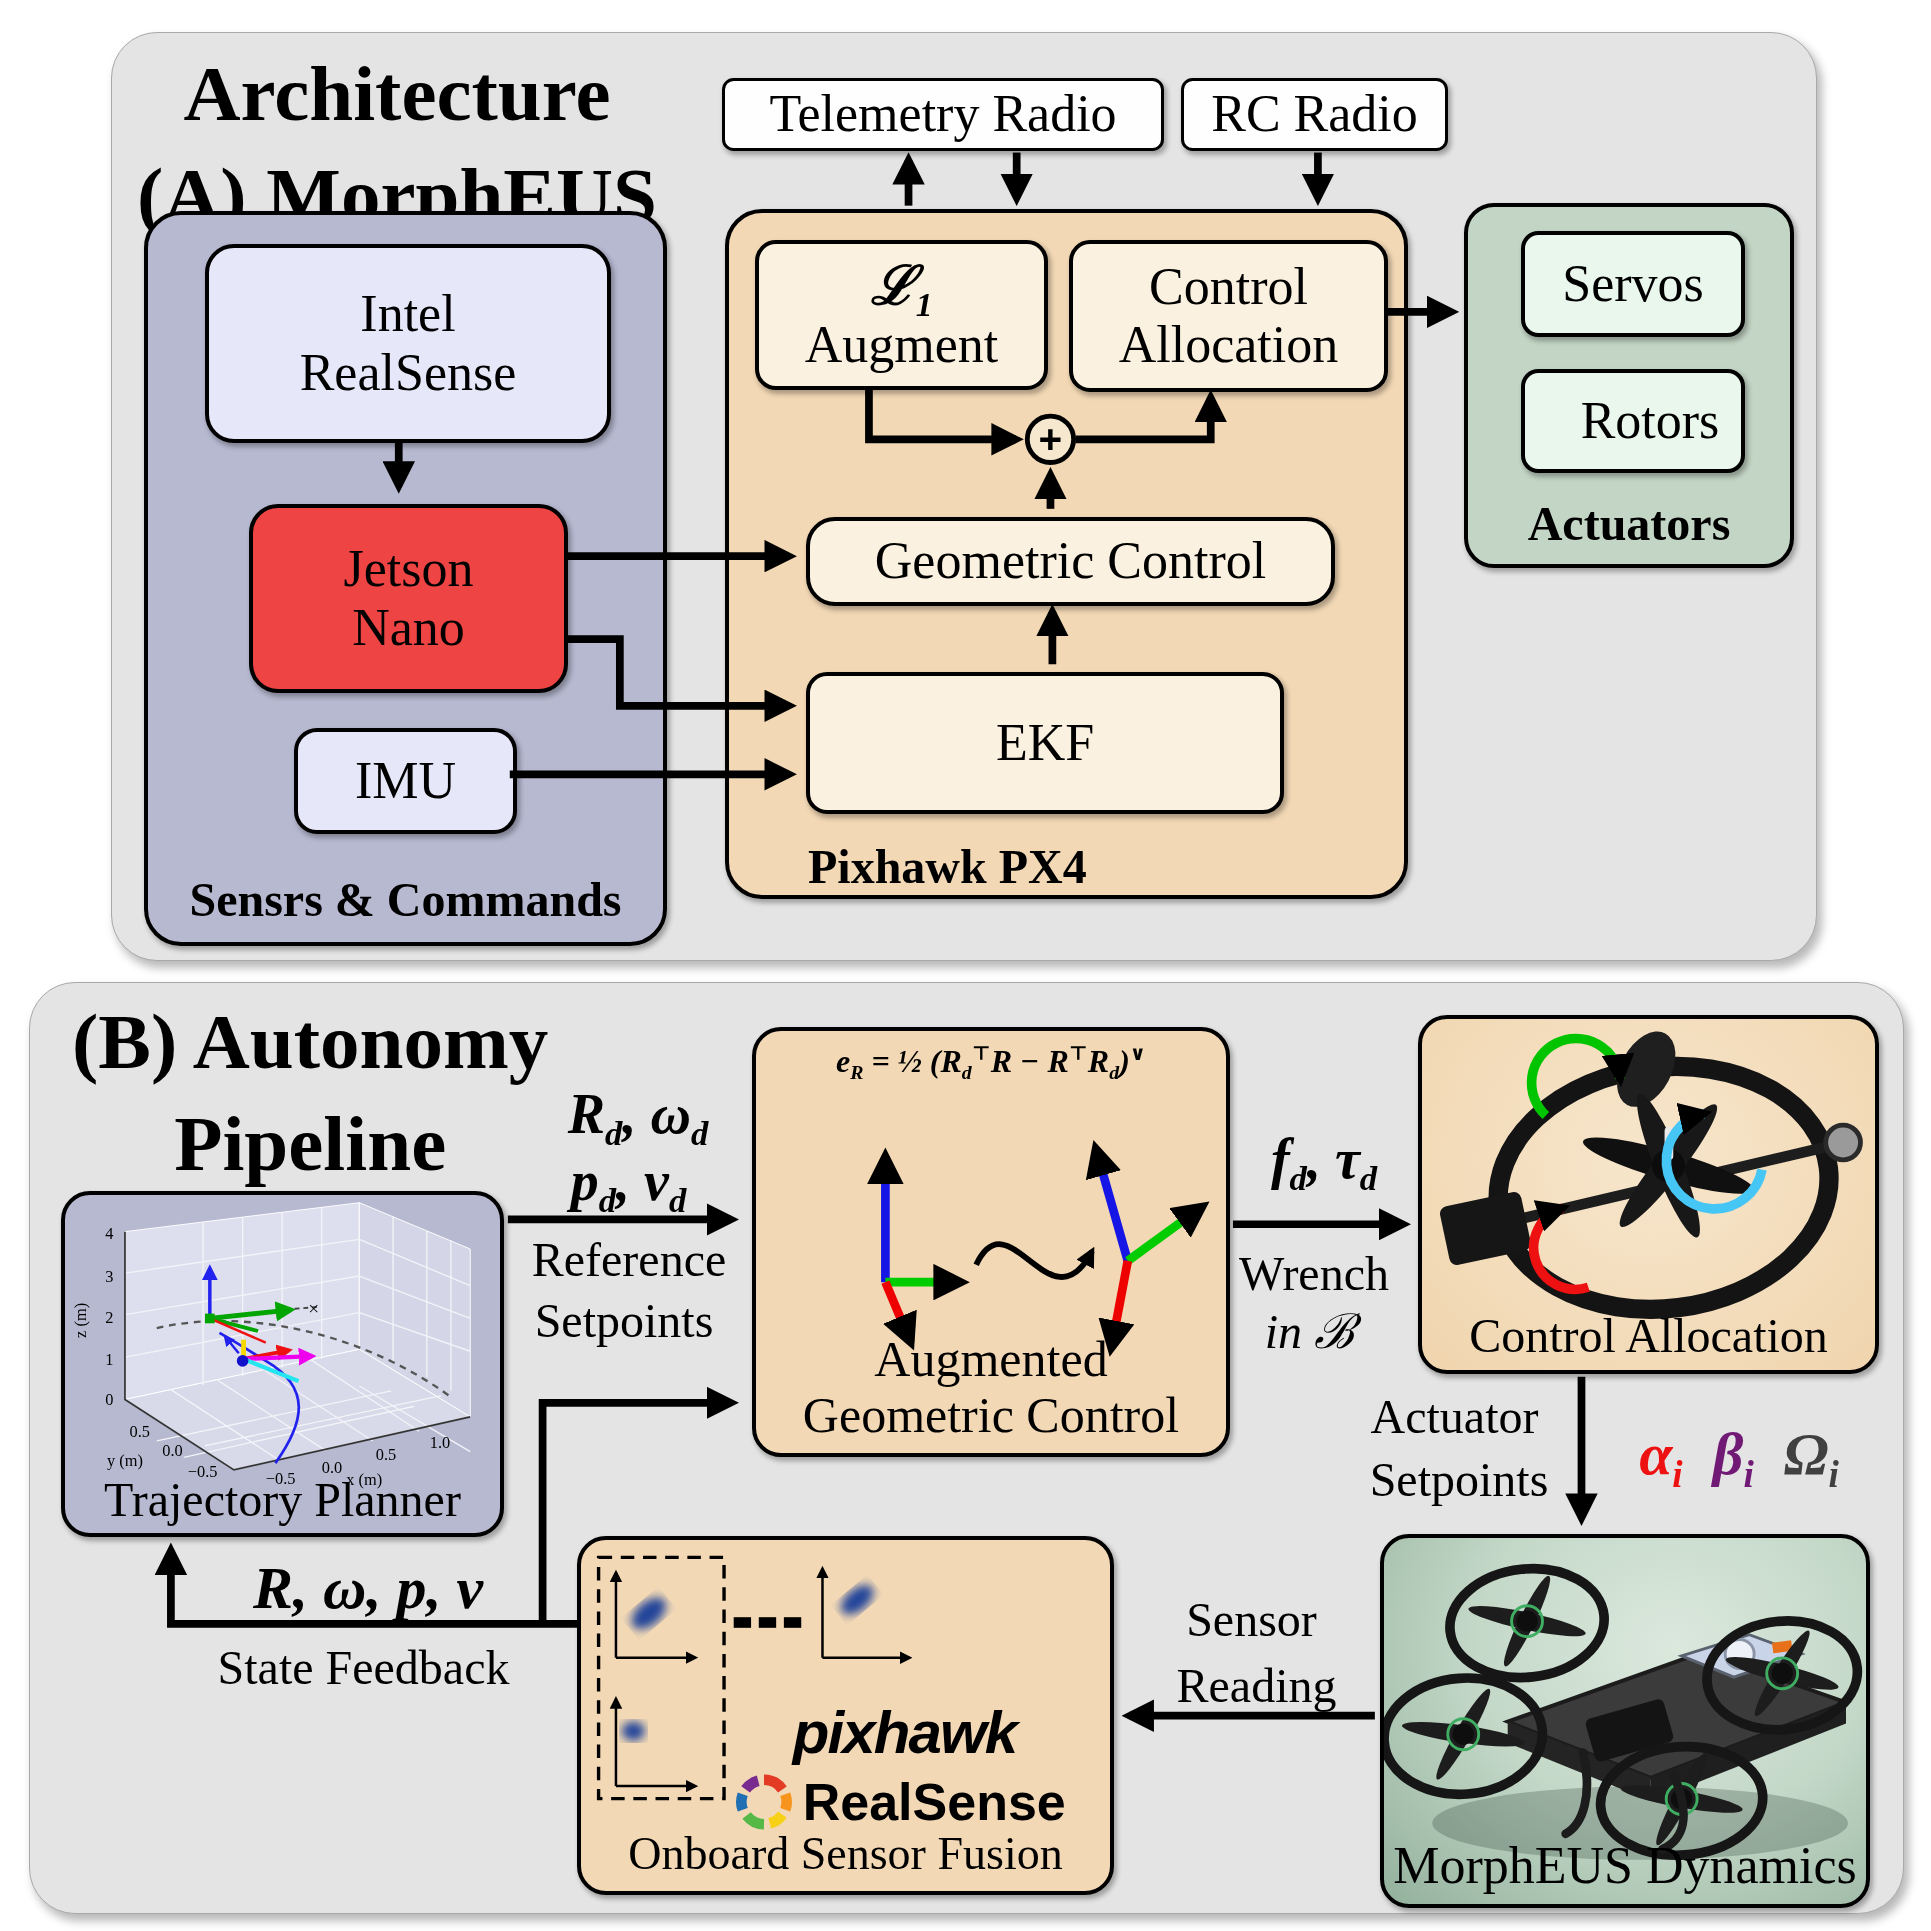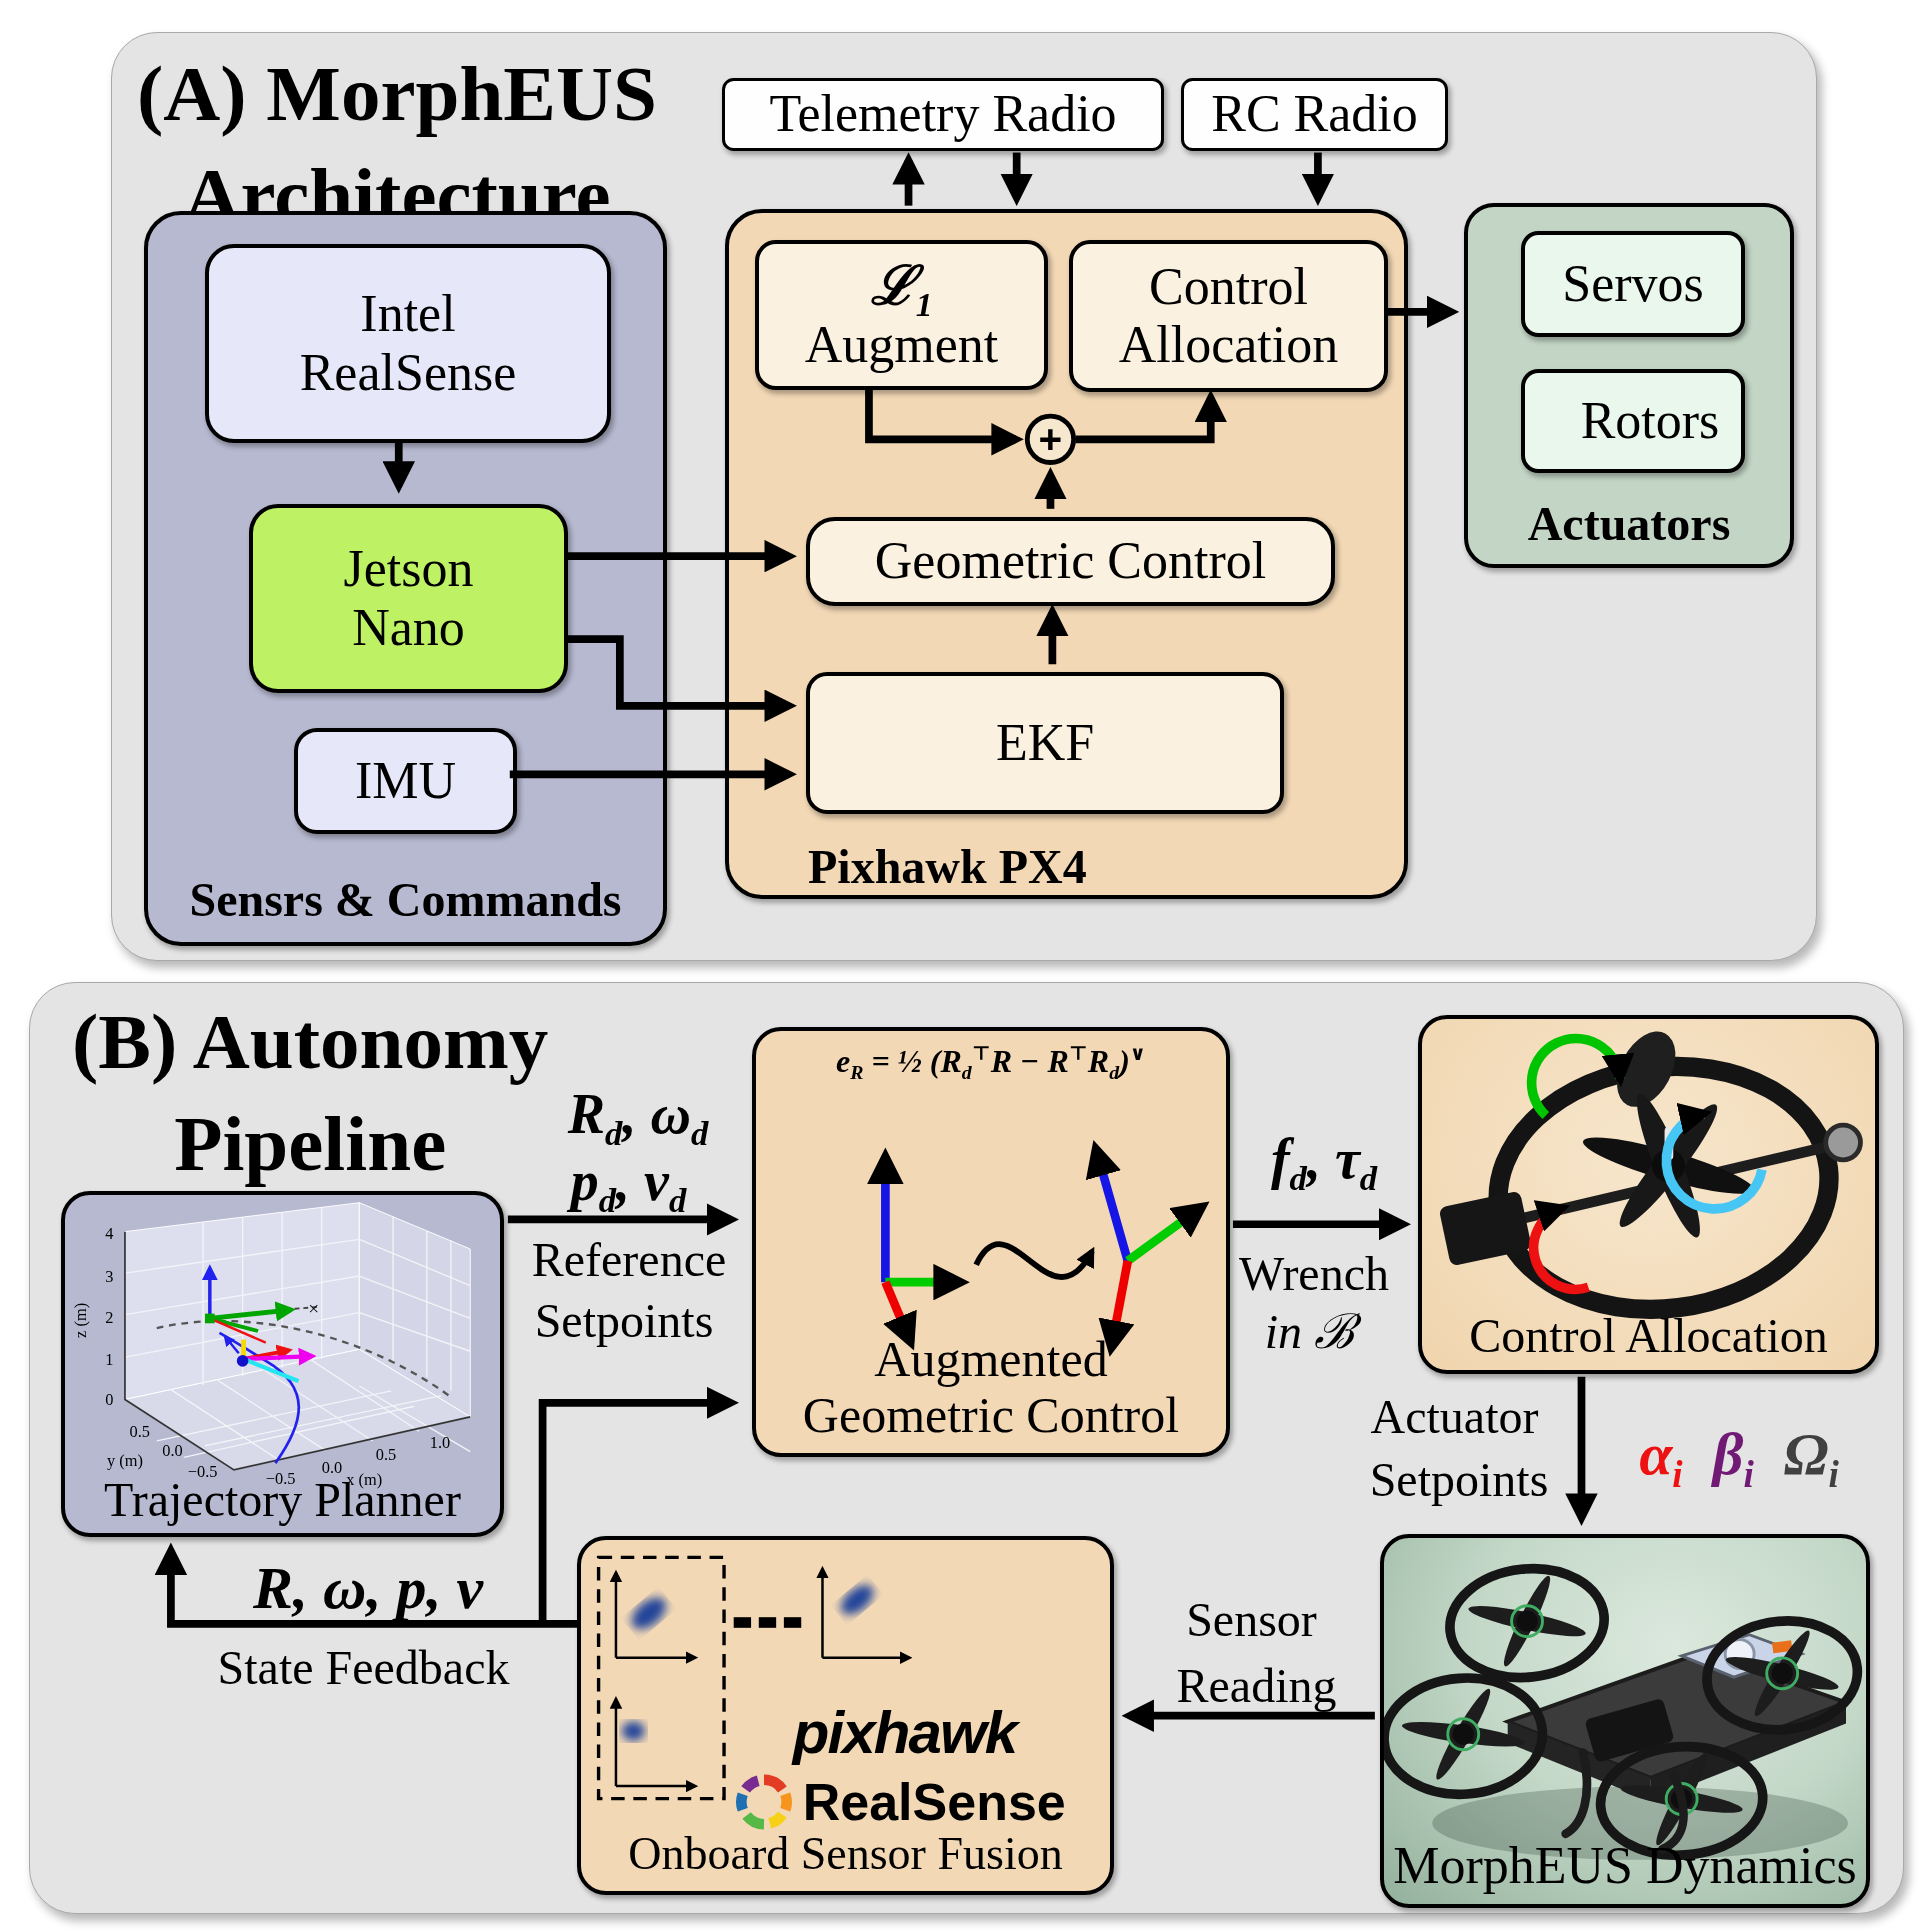--- a/index.html
+++ b/index.html
@@ -23,37 +23,37 @@
   .logo-sans{font-family:"Liberation Sans","DejaVu Sans",sans-serif;}
 </style>
 </head>
 <body>
 
 <div id="canvas">
 
   <div class="panel" style="left:111px;top:32px;width:1704px;height:927px;">
 
     <div class="btitle" style="position:absolute;left:14.5px;top:9.7px;width:541px;">
+      <div>Architecture</div>
       <div>(A) MorphEUS</div>
-      <div>Architecture</div>
     </div>
 
     <div class="box" style="left:610px;top:45px;width:442px;height:73px;background:#fefefe;border-width:3.9px;border-radius:11.6px;font-size:52px;">
       <span>Telemetry Radio</span>
     </div>
     <div class="box" style="left:1069px;top:45px;width:267px;height:73px;background:#fefefe;border-width:3.9px;border-radius:11.6px;font-size:52px;">
       <span>RC Radio</span>
     </div>
 
     <div class="grp" style="left:32px;top:178px;width:523px;height:735px;background:#b7b9d1;">
       <div class="box" style="left:57px;top:29px;width:406px;height:199px;background:#e6e7f9;border-radius:29px;font-size:52px;">
         <div>Intel</div>
         <div>RealSense</div>
       </div>
-      <div class="box" style="left:101px;top:289px;width:319px;height:189px;background:#bef264;border-radius:29px;font-size:52px;">
+      <div class="box" style="left:101px;top:289px;width:319px;height:189px;background:#ef4444;border-radius:29px;font-size:52px;">
         <div>Jetson</div>
         <div>Nano</div>
       </div>
       <div class="box" style="left:146px;top:513px;width:223px;height:106px;background:#e6e7f9;border-radius:23px;font-size:52px;">
         <span>IMU</span>
       </div>
       <div class="grouplabel" style="bottom:15.4px;">Sensrs &amp; Commands</div>
     </div>
 
     <div class="grp" style="left:613px;top:176px;width:683px;height:690px;background:#f2d8b5;">

